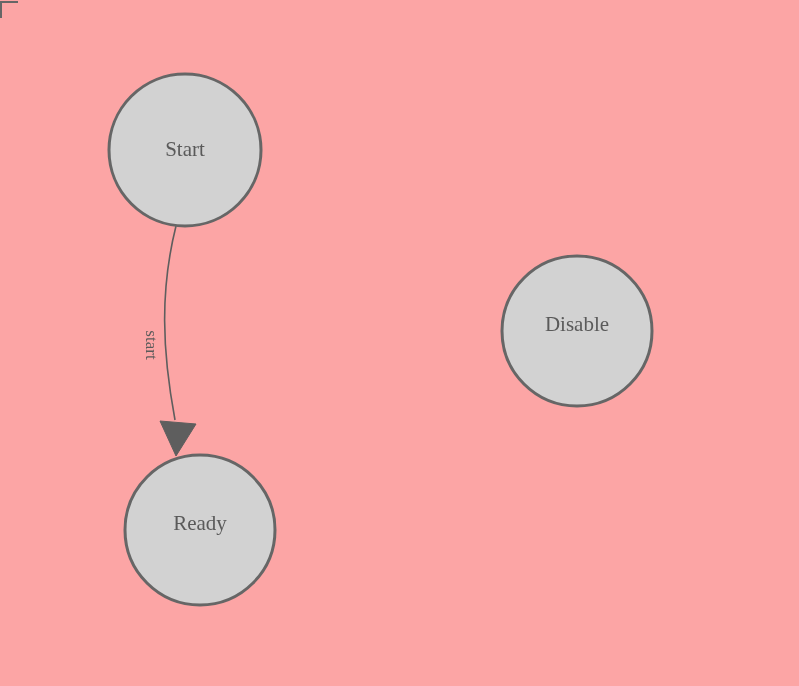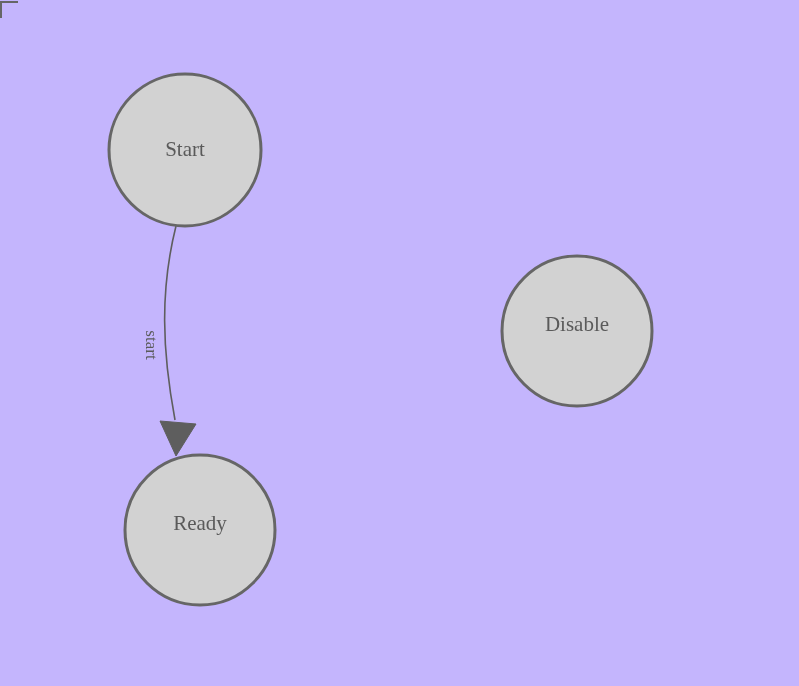--- a/index.html
+++ b/index.html
@@ -8,21 +8,21 @@
     padding: 0;
     background: #ffffff;
   }
   body {
     font-family: "Liberation Serif", "DejaVu Serif", serif;
   }
   #canvas {
     position: relative;
     width: 799px;
     height: 686px;
-    background: #c4b5fd;
+    background: #fca5a5;
     overflow: hidden;
   }
   #diagram-svg {
     position: absolute;
     left: 0;
     top: 0;
     width: 799px;
     height: 686px;
   }
   .node-circle {

